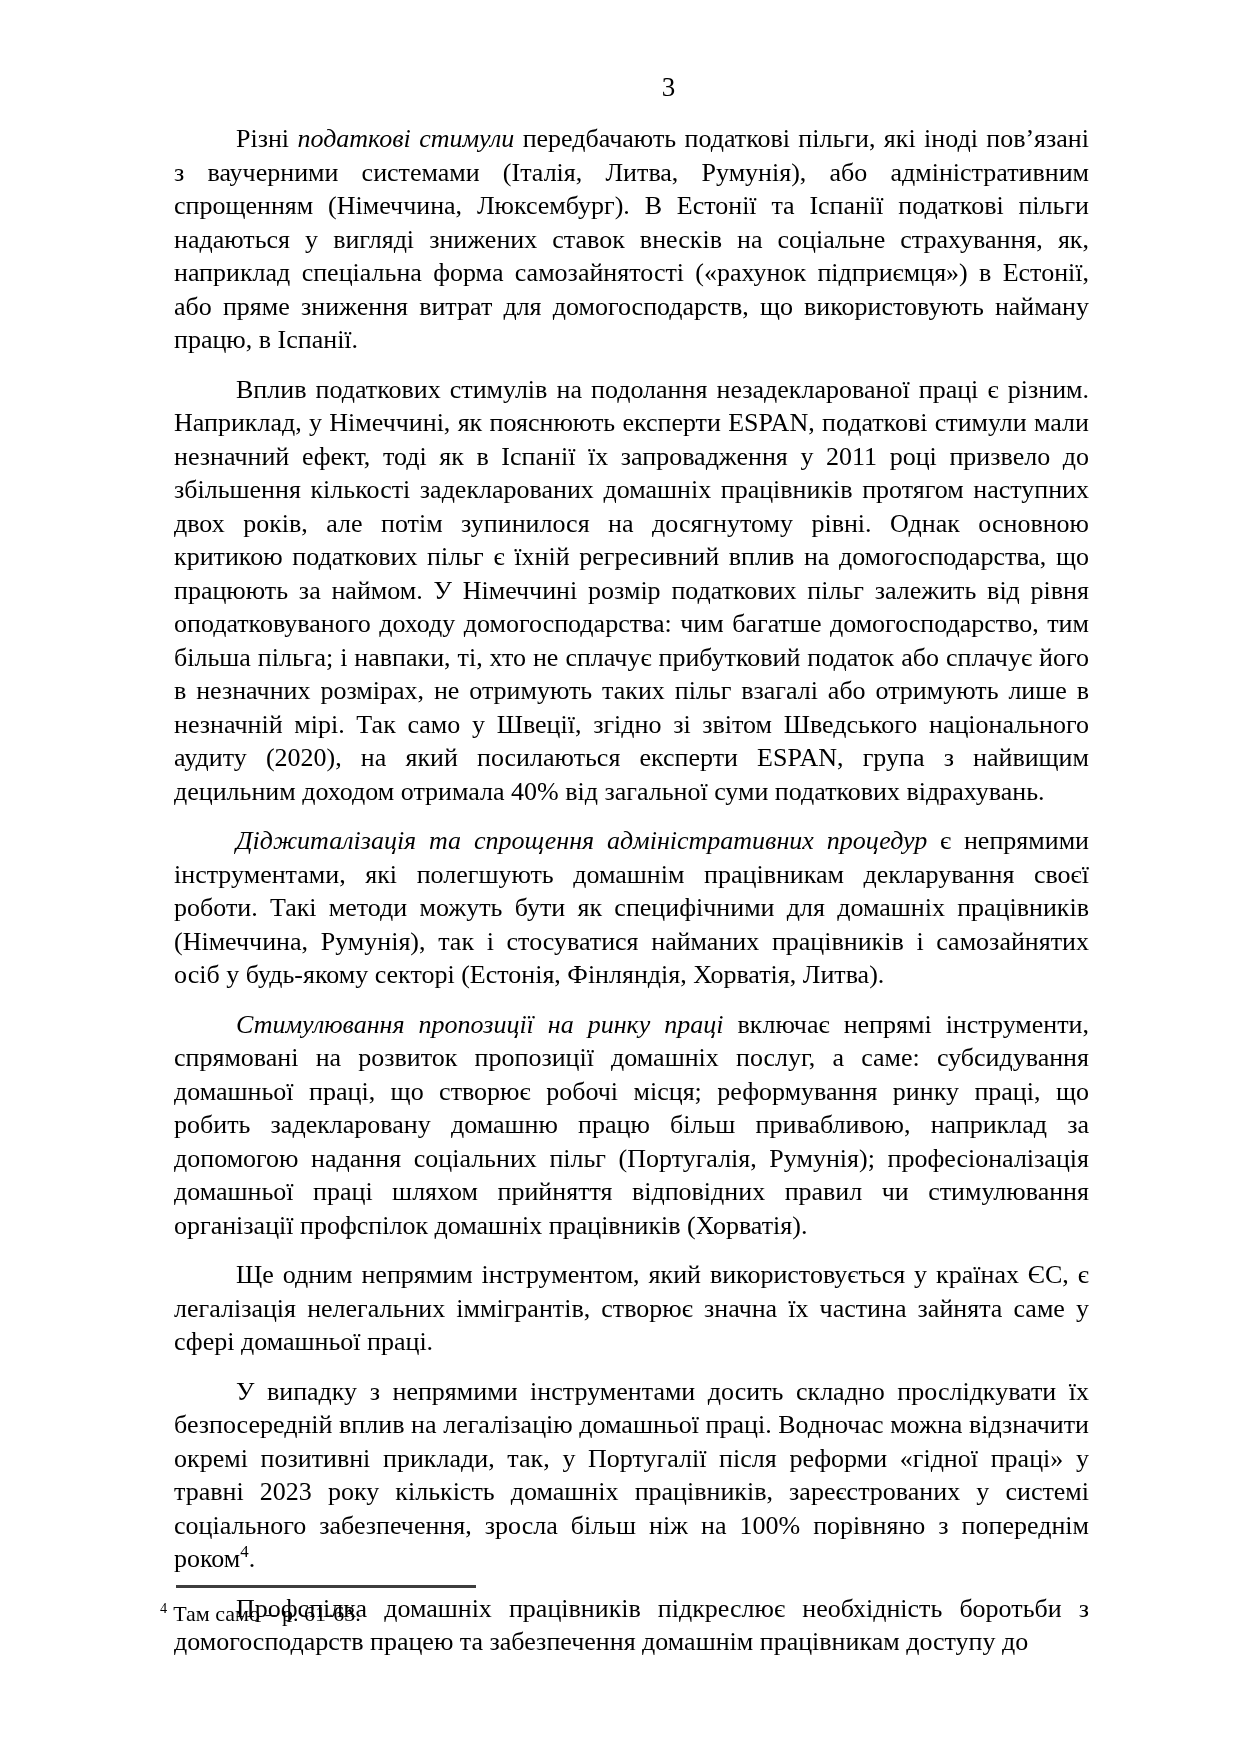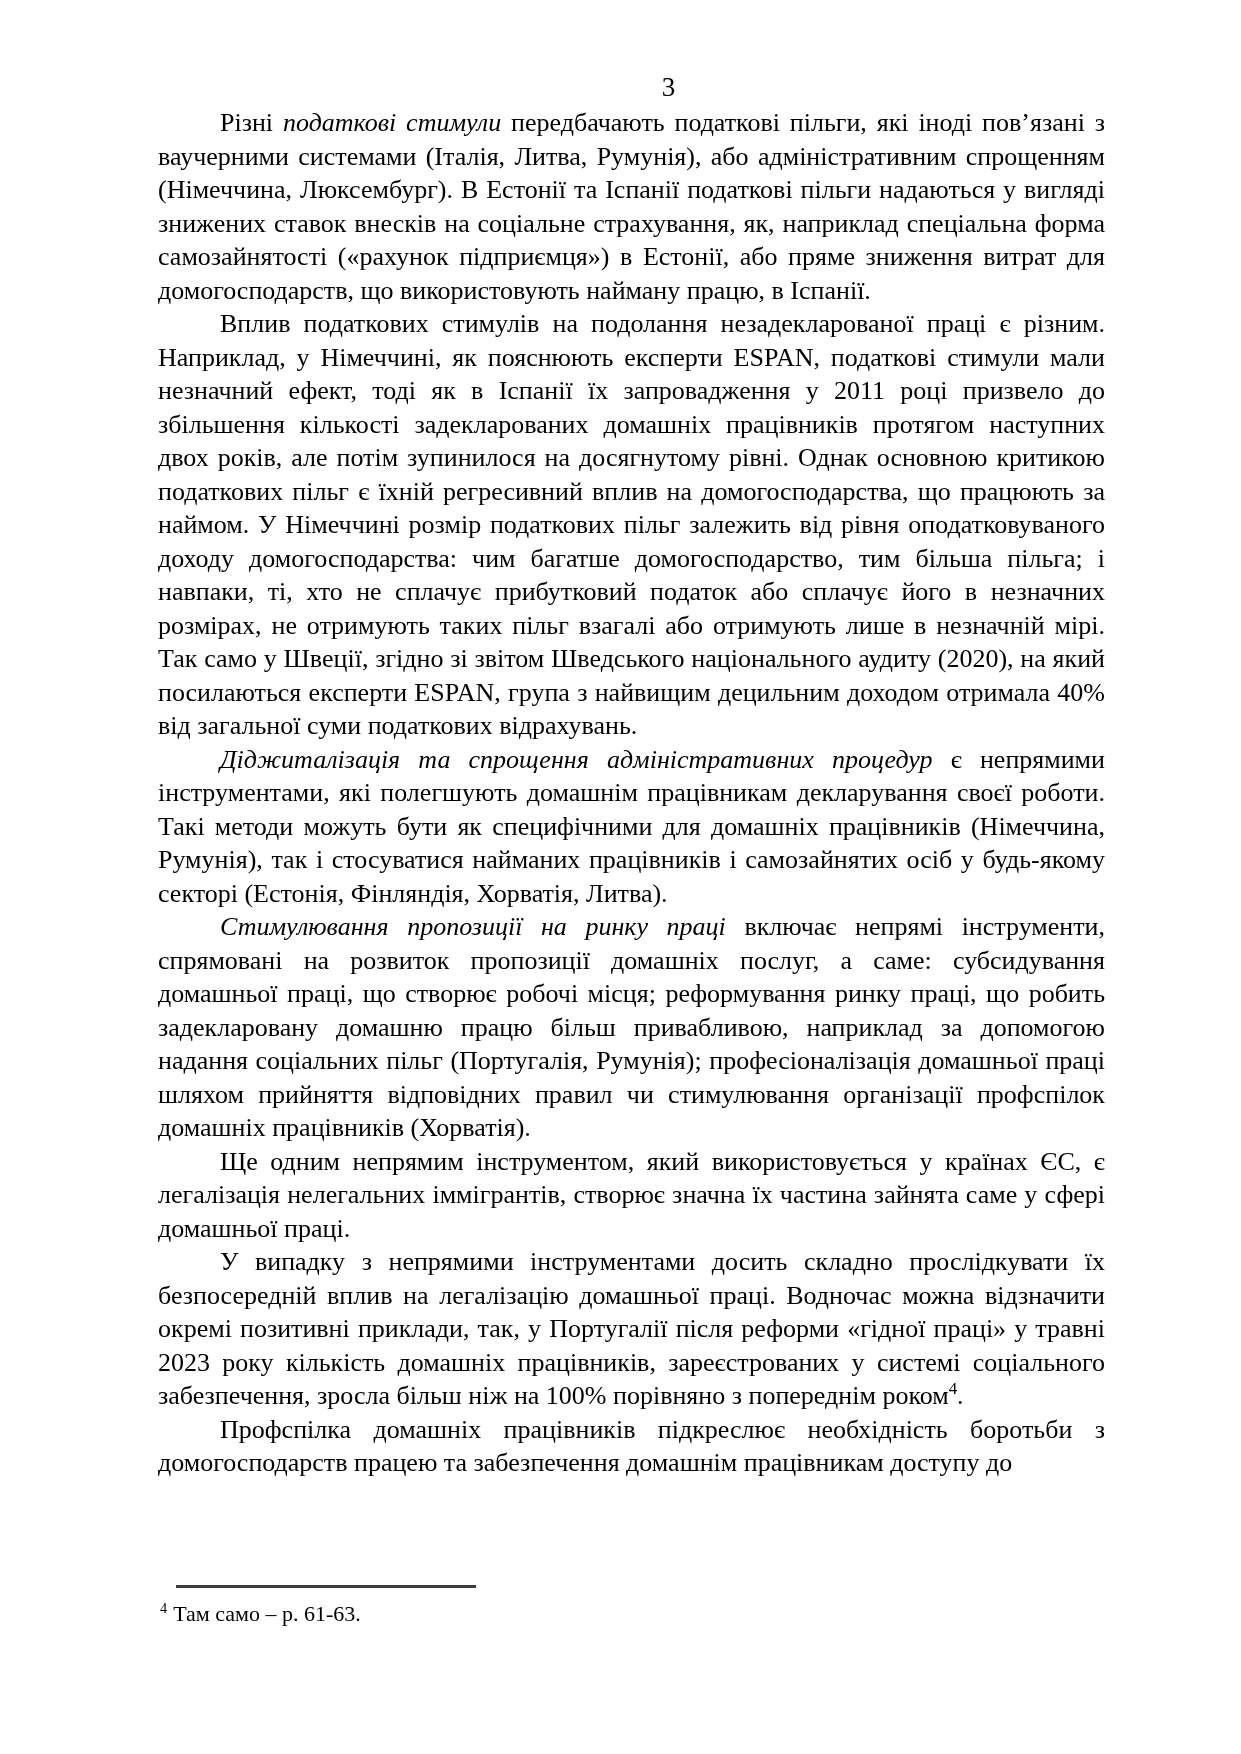--- a/index.html
+++ b/index.html
@@ -25,21 +25,21 @@
   .document-body {
     position: absolute;
     top: 106px;
     left: 158px;
     width: 947px;
     font-size: 26px;
     line-height: 33.5px;
     text-align: justify;
     text-justify: inter-word;
   }
-  .para { margin: 0; text-indent: 62px; }
+  .para { margin: 16px; text-indent: 62px; }
   .italic { font-style: italic; }
   .para sup, .fn-marker {
     font-size: 0.65em;
     vertical-align: super;
     line-height: 0;
   }
   .footnote-area {
     position: absolute;
     left: 158px;
     top: 1577px;

